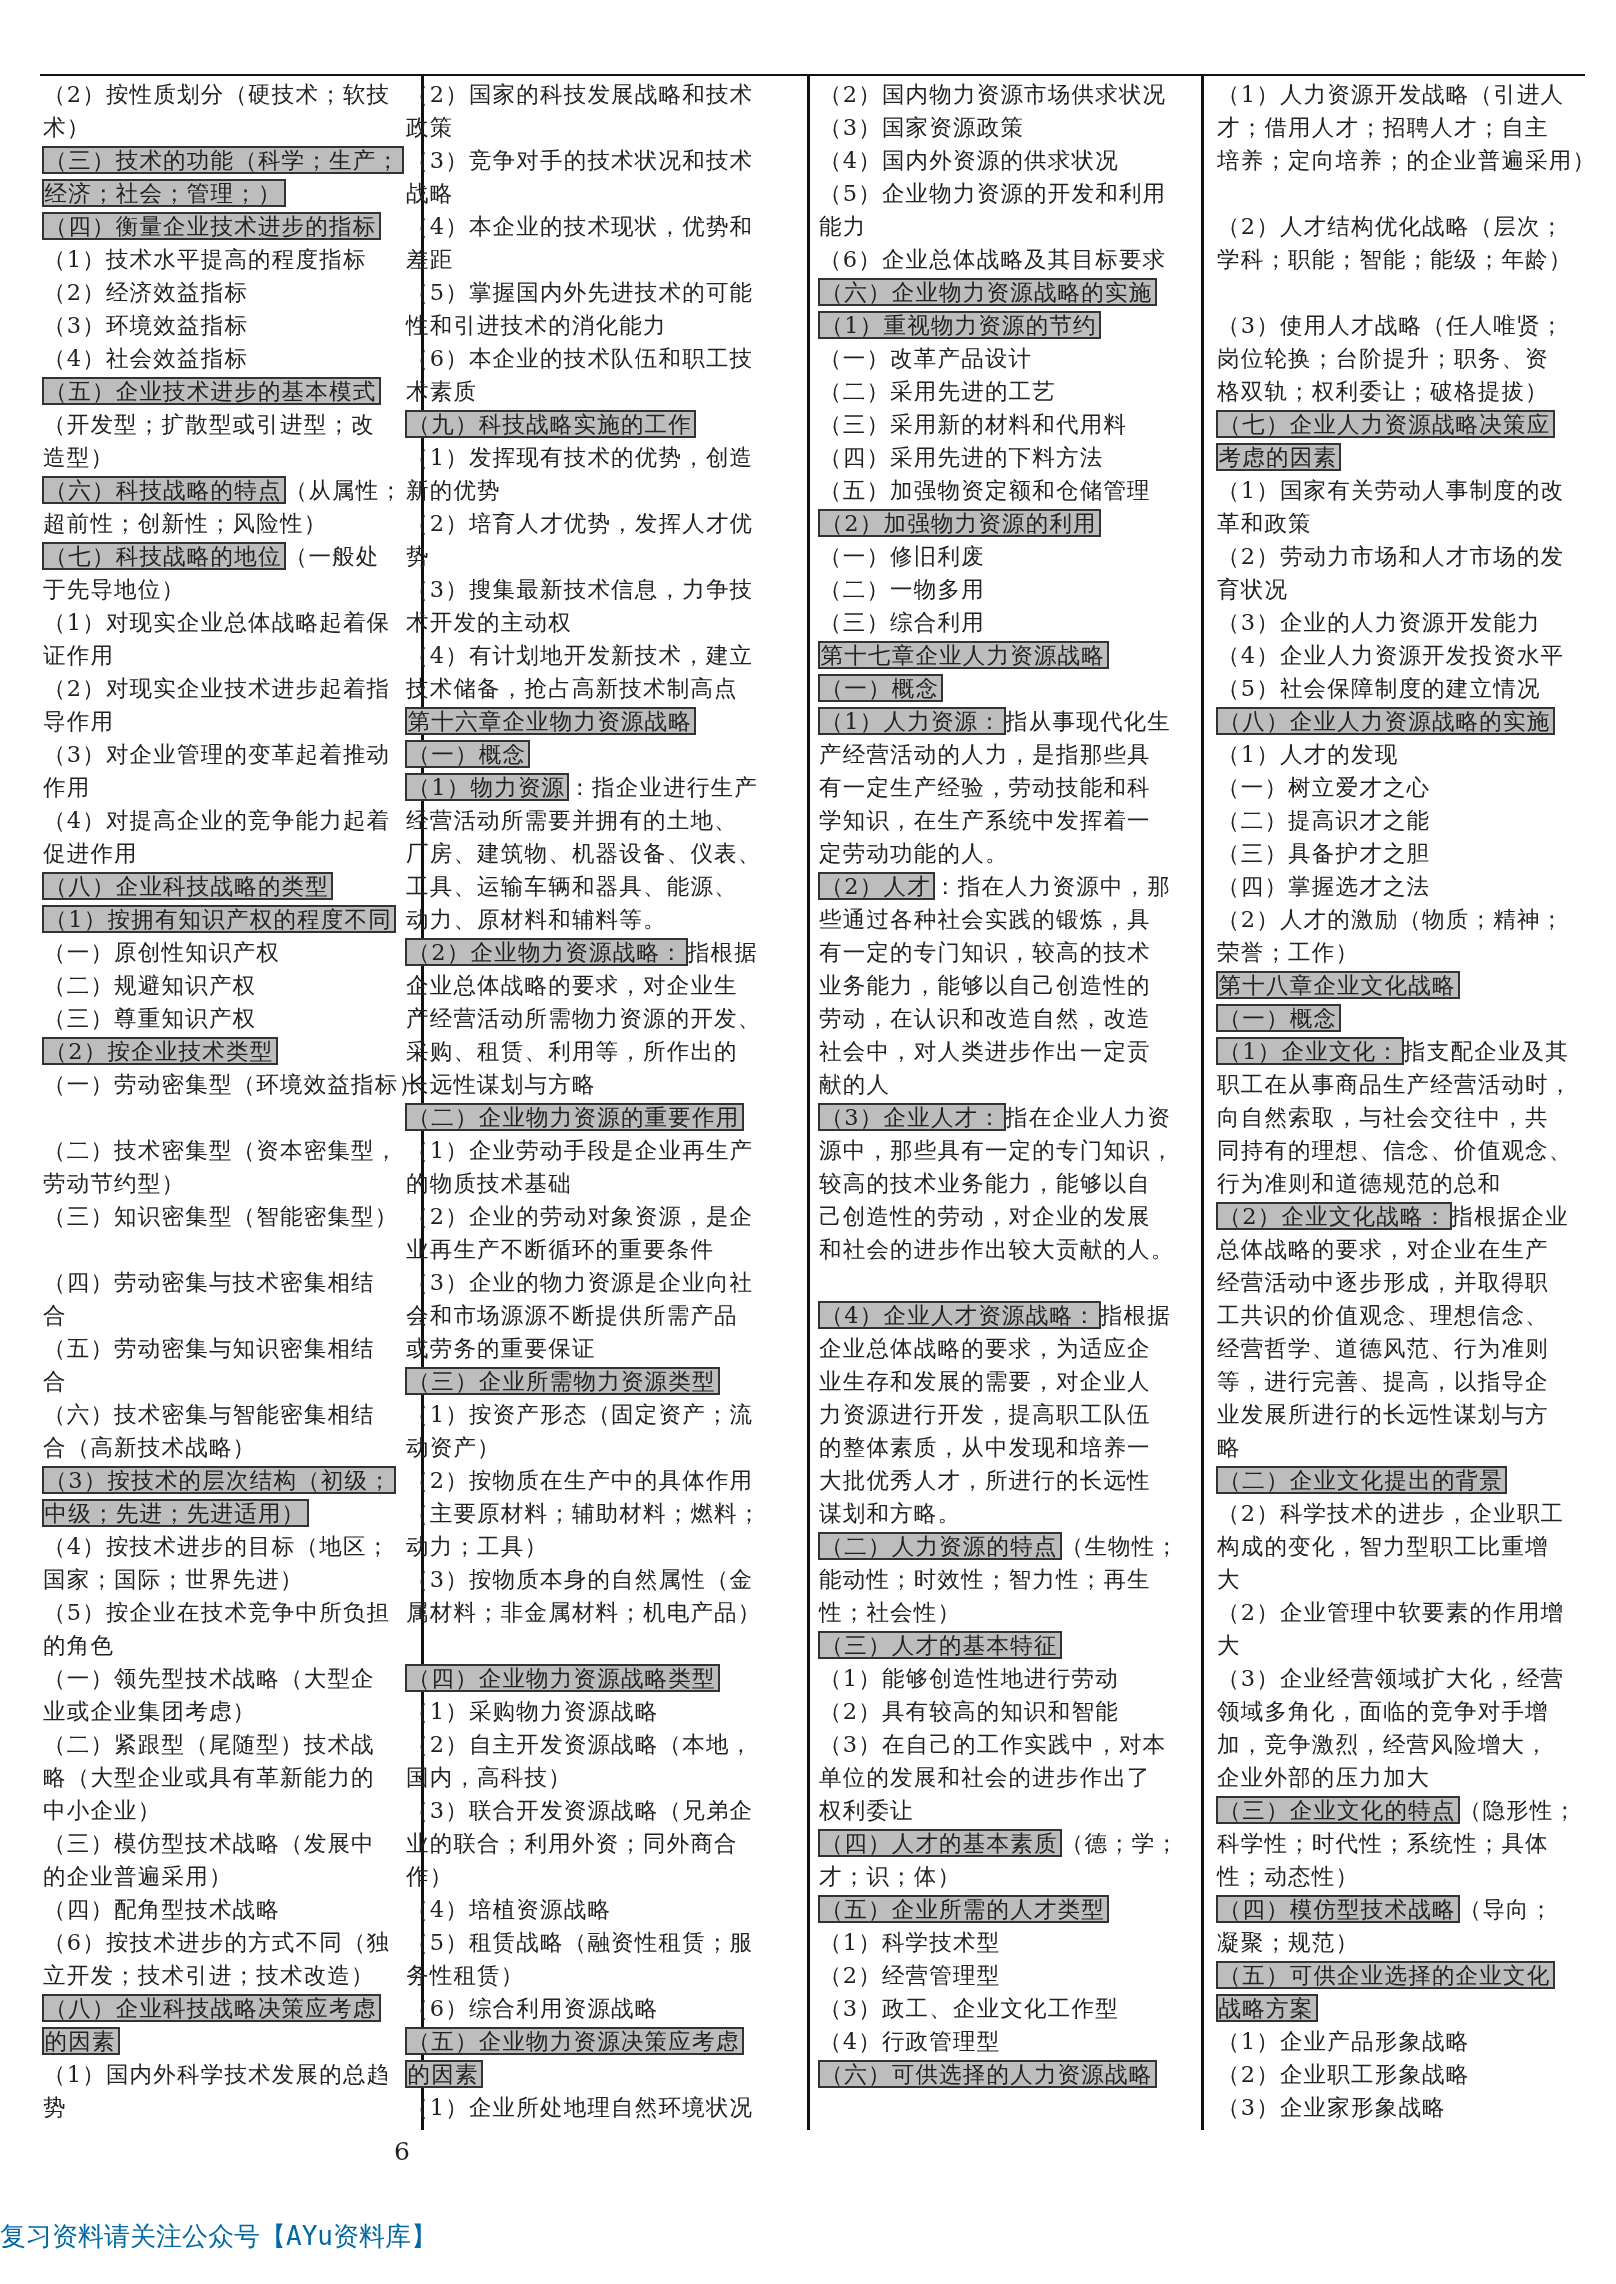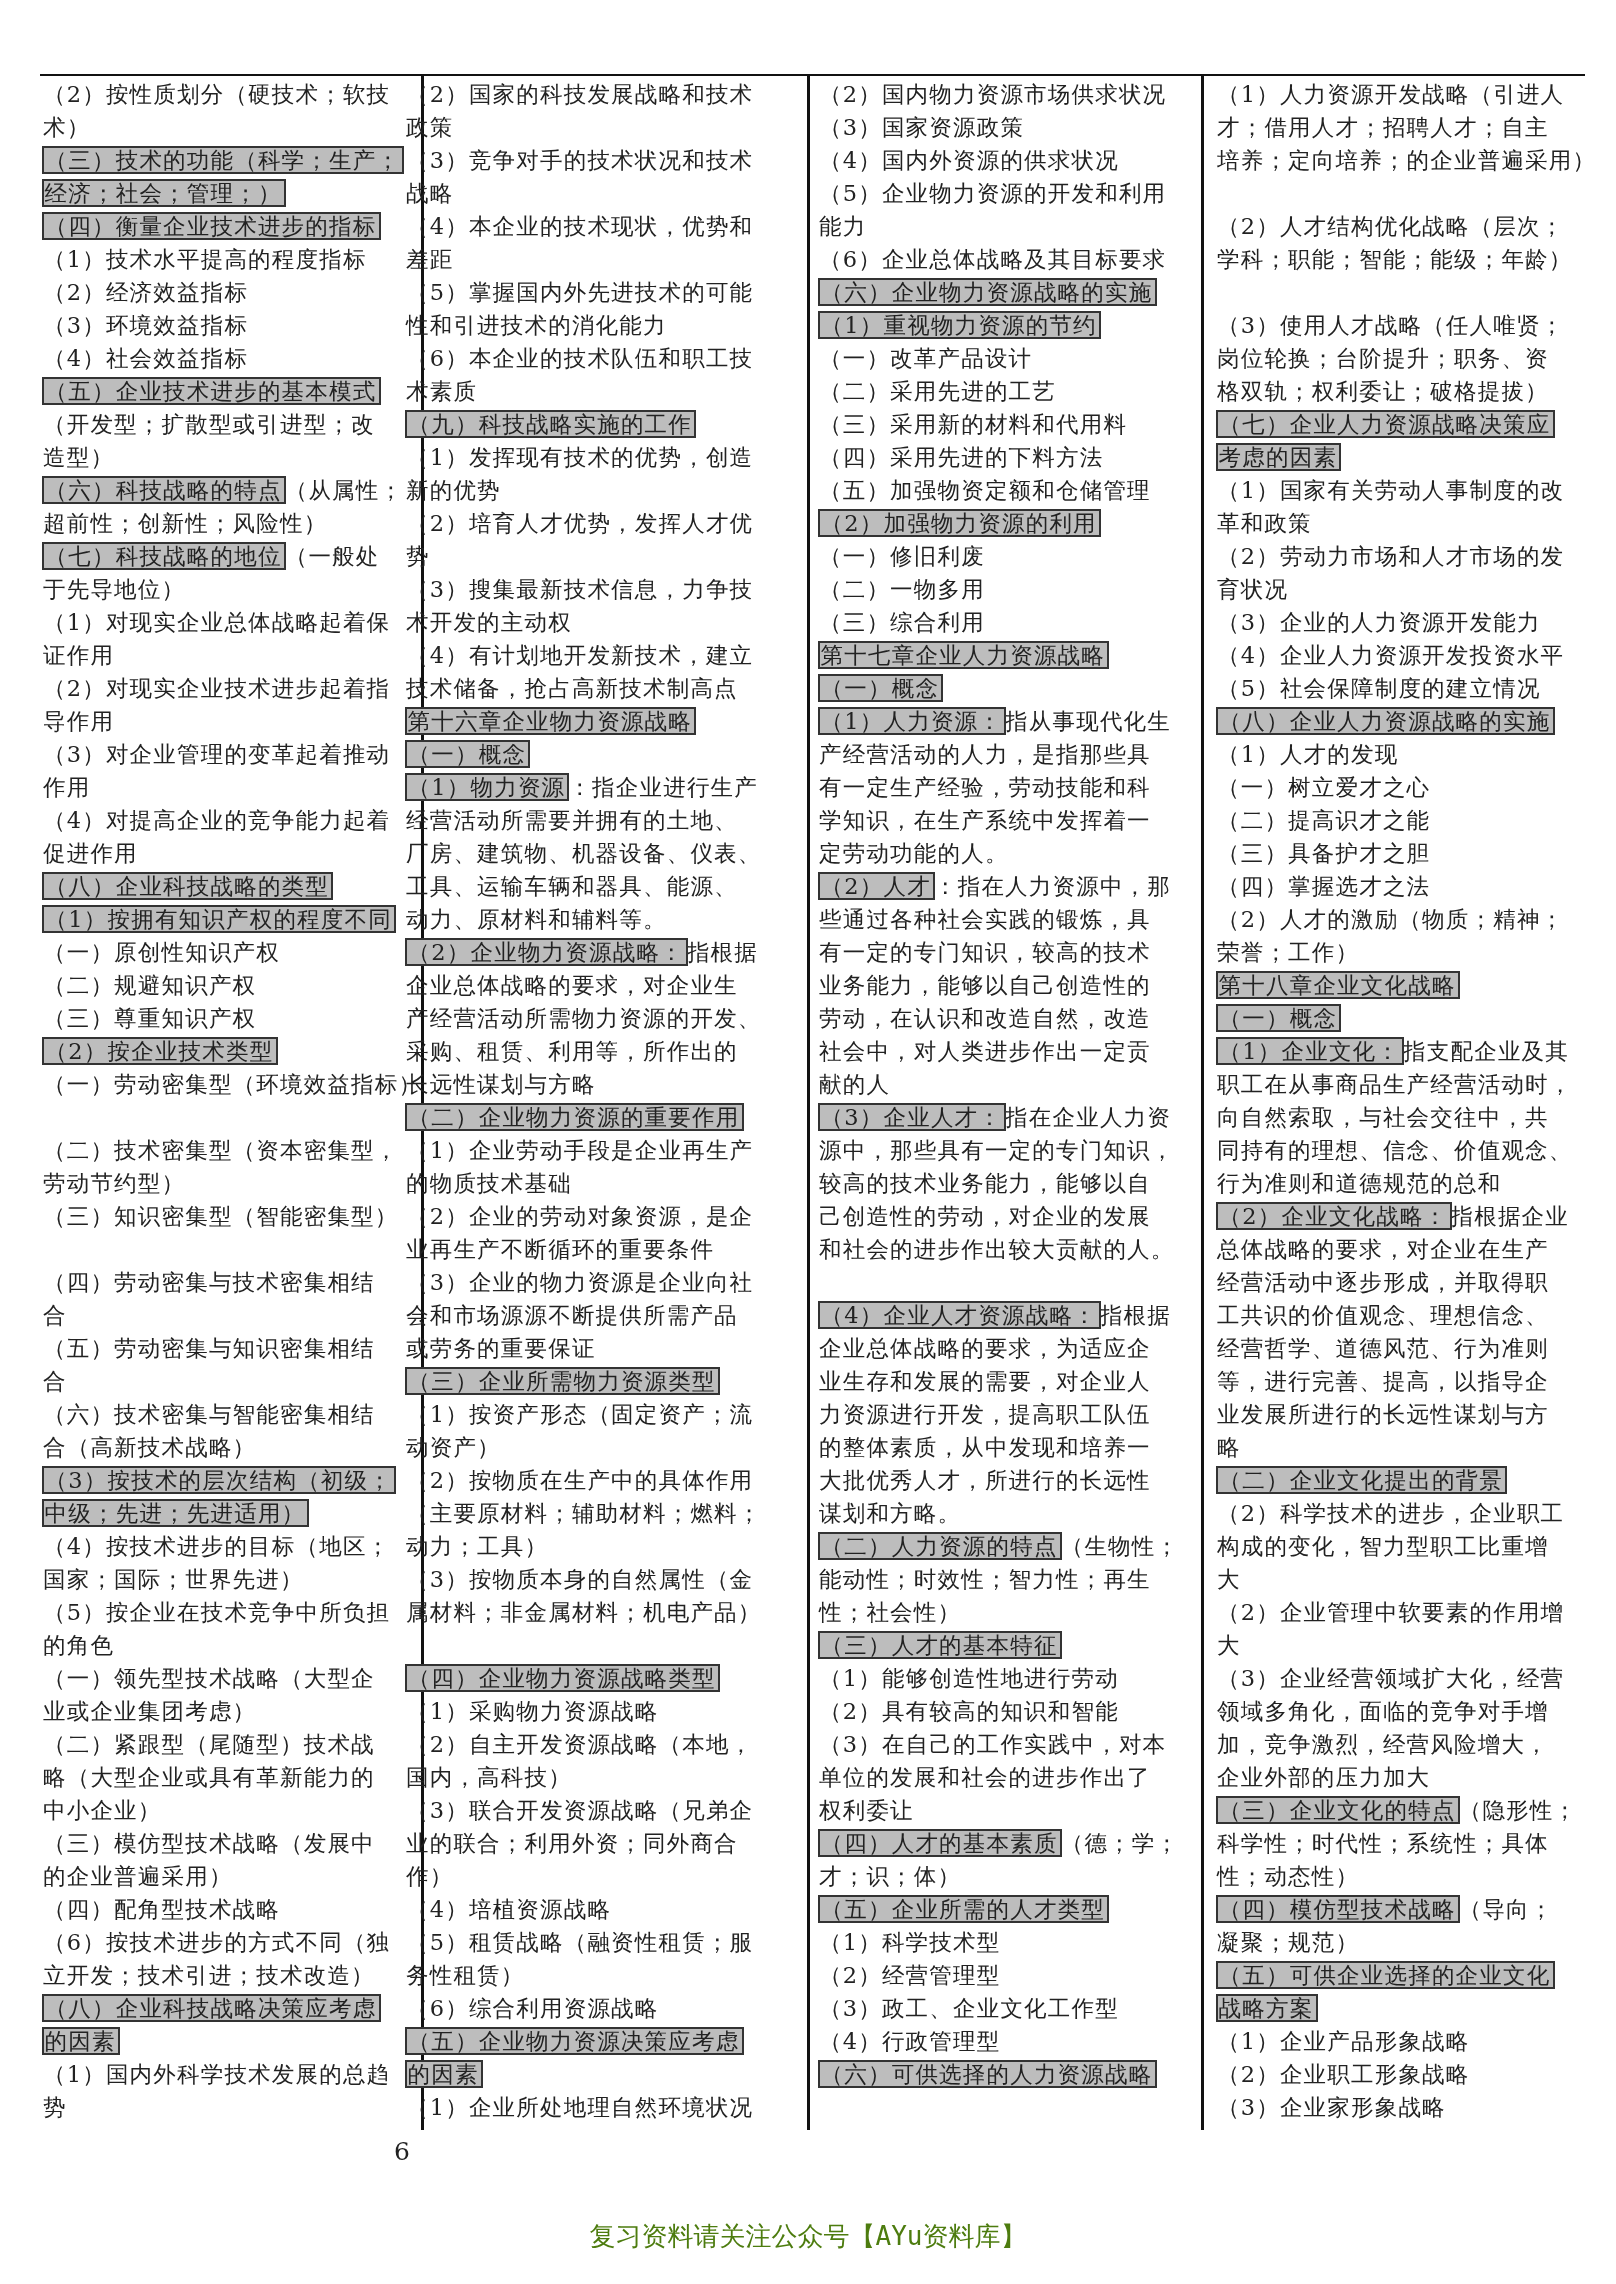--- a/index.html
+++ b/index.html
@@ -5,22 +5,22 @@
   html, body { margin:0; padding:0; background:#ffffff; }
   body { width:1616px; height:2284px; position:relative; overflow:hidden;
          font-family:"DejaVu Serif","Liberation Serif",serif; color:#222; }
   .top-rule { position:absolute; left:40px; top:74px; width:1545px; height:2.3px; background:#111; }
   .col-divider { position:absolute; width:3.1px; background:#111; }
   .column { position:absolute; top:78px; }
   .line { height:33px; line-height:33px; font-size:22.5px; white-space:nowrap; letter-spacing:1.2px; }
   .hl { background:#bdbdbd; outline:2.3px solid #333; outline-offset:-1.6px; padding:0 3.1px 0 1.6px;text-align:center; }
   .blank { height:33px; }
   .page-number { position:absolute; left:394px; top:2137px; font-size:25px; color:#222; }
-  .footer { position:absolute; left:0; width:1616px; top:2219px; text-align:center;
-            font-size:26px; color:#4d7c0f; font-family:"DejaVu Sans Mono","Liberation Mono",monospace; }
+  .footer { position:absolute; left:0; width:1616px; top:2219px; 
+            font-size:26px; color:#0369a1; font-family:"DejaVu Sans Mono","Liberation Mono",monospace; }
 </style>
 </head>
 <body>
 
 <div class="top-rule"></div>
 
 <div class="col-divider" style="left:421px; top:74px; height:2056px;"></div>
 <div class="col-divider" style="left:807px; top:74px; height:2056px;"></div>
 <div class="col-divider" style="left:1201px; top:74px; height:2056px;"></div>
 

